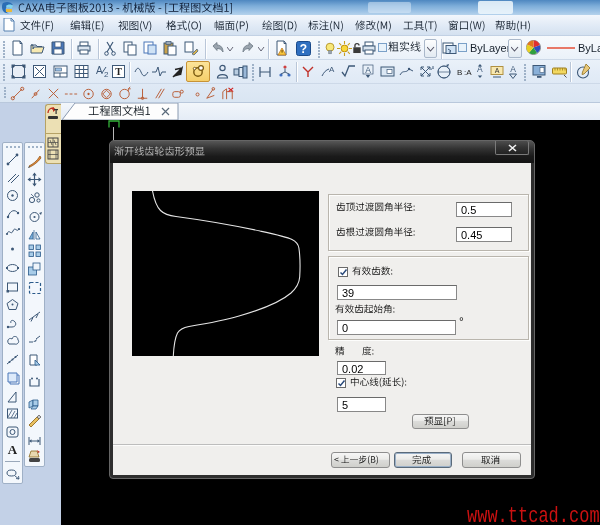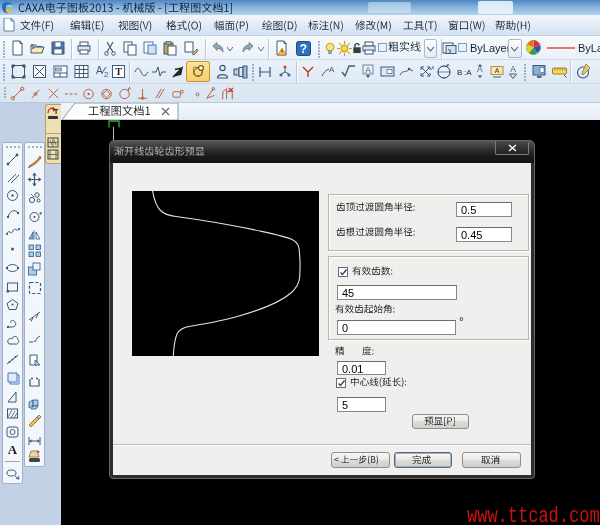--- a/index.html
+++ b/index.html
@@ -604,33 +604,33 @@
     <path d="M4.7 4.1C4.3 5.7 3.5 6.8 2.1 7.4C2.3 7.5 2.5 7.7 2.6 7.8C3.5 7.4 4.2 6.7 4.7 5.8C5.5 6.5 6.5 7.3 7 7.8L7.5 7.4C6.9 6.8 5.8 5.9 4.9 5.3C5.1 5 5.2 4.6 5.3 4.2ZM1.2 4.3V8.7H7.8V9.1H8.5V4.2H7.8V8.1H1.9V4.3ZM0.6 3.3V3.9H9.1V3.3H5.2V2H8.3V1.5H5.2V0.4H4.5V3.3H2.7V0.9H2.1V3.3Z M11.6 0.4V2.3H10.1V2.9H11.5C11.2 4.2 10.6 5.8 10 6.6C10.1 6.7 10.2 7 10.3 7.2C10.8 6.5 11.2 5.4 11.6 4.3V9.2H12.2V4.1C12.5 4.6 12.8 5.2 12.9 5.5L13.3 5.1C13.2 4.8 12.4 3.7 12.2 3.4V2.9H13.4V2.3H12.2V0.4ZM17.4 3.2V4.4H14.4V3.2ZM17.4 2.6H14.4V1.4H17.4ZM13.8 9.2C13.9 9.1 14.2 9 16.2 8.4C16.2 8.3 16.2 8 16.2 7.9L14.4 8.3V5H15.4C15.9 6.9 16.8 8.4 18.4 9.1C18.5 8.9 18.7 8.7 18.8 8.6C18 8.2 17.4 7.7 16.9 7C17.4 6.7 18.1 6.2 18.6 5.8L18.1 5.4C17.7 5.7 17.1 6.2 16.6 6.5C16.3 6.1 16.1 5.5 15.9 5H18V0.8H13.7V8.1C13.7 8.5 13.6 8.6 13.5 8.6C13.6 8.8 13.7 9.1 13.8 9.2Z M20 1C20.5 1.5 21.1 2.2 21.4 2.6L22 2.2C21.7 1.8 21 1.1 20.5 0.7ZM22.9 3.8C23.4 4.5 24 5.3 24.2 5.8L24.8 5.5C24.5 5 23.9 4.2 23.4 3.6ZM21.7 4H19.7V4.6H21.1V7.2C20.6 7.3 20.1 7.8 19.6 8.4L20 8.9C20.5 8.3 21 7.7 21.4 7.7C21.6 7.7 21.9 8 22.3 8.3C22.9 8.7 23.7 8.8 24.9 8.8C25.8 8.8 27.6 8.8 28.2 8.7C28.3 8.5 28.3 8.2 28.4 8C27.5 8.1 26.1 8.2 24.9 8.2C23.9 8.2 23 8.2 22.4 7.8C22.1 7.5 21.9 7.3 21.7 7.2ZM26.1 0.4V2.1H22.4V2.8H26.1V6.7C26.1 6.9 26.1 6.9 25.9 6.9C25.7 6.9 25 6.9 24.3 6.9C24.4 7.1 24.5 7.4 24.5 7.6C25.4 7.6 26 7.5 26.3 7.4C26.7 7.3 26.8 7.1 26.8 6.7V2.8H28.1V2.1H26.8V0.4Z M29.7 1C30.3 1.3 31 1.7 31.3 2.1L31.7 1.5C31.3 1.2 30.6 0.8 30.1 0.5ZM29.2 3.5C29.8 3.8 30.5 4.2 30.9 4.6L31.2 4C30.9 3.7 30.1 3.3 29.5 3.1ZM29.3 8.7 29.9 9.1C30.4 8.2 30.9 7 31.4 5.9L30.8 5.6C30.4 6.7 29.8 7.9 29.3 8.7ZM34.5 0.5C34.6 0.8 34.8 1.1 34.9 1.4H32V4C32 5.4 31.9 7.4 30.9 8.9C31.1 8.9 31.4 9.1 31.5 9.2C32.5 7.7 32.6 5.5 32.6 4V2H37.9V1.4H35.5C35.4 1.1 35.3 0.7 35.1 0.4ZM33.8 2.2V3H32.7V3.6H33.8V5.1H36.8V3.6H37.8V3H36.8V2.2H36.2V3H34.3V2.2ZM36.2 3.6V4.6H34.3V3.6ZM36.6 6.2C36.3 6.7 35.8 7.2 35.3 7.5C34.8 7.2 34.4 6.7 34.1 6.2ZM36.9 5.7 36.8 5.7H32.9V6.2H33.5C33.8 6.9 34.2 7.4 34.8 7.9C34.1 8.2 33.3 8.5 32.4 8.6C32.5 8.8 32.7 9 32.7 9.2C33.6 9 34.5 8.7 35.3 8.2C36 8.7 36.8 9 37.7 9.2C37.7 9 37.9 8.8 38 8.6C37.2 8.5 36.5 8.2 35.8 7.9C36.5 7.3 37.1 6.7 37.4 5.8L37 5.6Z M41.6 2.3H44.8V3.1H41.6ZM41 1.9V3.6H45.4V1.9ZM42.9 5V5.6C42.9 6.2 42.7 7 40.1 7.5C40.3 7.6 40.4 7.9 40.5 8C43.2 7.4 43.5 6.4 43.5 5.6V5ZM43.4 6.9C44.2 7.2 45.2 7.7 45.7 8.1L46 7.6C45.5 7.3 44.4 6.8 43.7 6.4ZM40.8 4.2V6.7H41.3V4.7H45V6.7H45.6V4.2ZM39.2 0.8V9.2H39.8V8.8H46.6V9.2H47.2V0.8ZM39.8 8.3V1.4H46.6V8.3Z M50.5 3.2H52.7V4.5H50.5ZM50.5 2.6H50.5C50.8 2.3 51.1 1.9 51.3 1.6H54.1C53.8 2 53.5 2.3 53.3 2.6ZM55.7 3.2V4.5H53.3V3.2ZM51.3 0.4C50.8 1.3 49.9 2.5 48.6 3.4C48.7 3.5 48.9 3.7 49 3.9C49.3 3.7 49.6 3.5 49.8 3.2V5C49.8 6.2 49.7 7.7 48.6 8.8C48.8 8.9 49 9.1 49.1 9.3C49.8 8.6 50.1 7.8 50.3 7H52.7V9H53.3V7H55.7V8.3C55.7 8.5 55.7 8.5 55.5 8.5C55.3 8.5 54.7 8.5 54.1 8.5C54.2 8.7 54.3 9 54.4 9.2C55.2 9.2 55.7 9.2 56 9.1C56.3 8.9 56.4 8.7 56.4 8.3V2.6H54C54.4 2.2 54.7 1.7 55 1.3L54.6 1L54.5 1H51.7L52 0.5ZM50.5 5.1H52.7V6.4H50.4C50.5 5.9 50.5 5.5 50.5 5.1ZM55.7 5.1V6.4H53.3V5.1Z M59 0.9C59.5 1.6 60 2.5 60.2 3.1L60.8 2.8C60.6 2.2 60.1 1.3 59.6 0.7ZM65.1 0.6C64.8 1.3 64.3 2.3 63.9 2.9L64.5 3.1C64.9 2.5 65.4 1.6 65.8 0.9ZM62 0.4V3.5H58.8V4.2H62V5.8H58.1V6.4H62V9.2H62.7V6.4H66.7V5.8H62.7V4.2H66.1V3.5H62.7V0.4Z M69.7 0.4C69.3 1.1 68.5 1.9 67.7 2.4C67.8 2.5 68 2.8 68.1 2.9C68.9 2.4 69.8 1.5 70.3 0.7ZM70.9 0.9V1.5H74.6C73.7 2.8 71.8 3.9 70.2 4.4C70.3 4.6 70.5 4.8 70.6 5C71.5 4.6 72.5 4.1 73.4 3.5C74.3 3.9 75.4 4.5 76 4.9L76.4 4.4C75.8 4 74.8 3.5 73.9 3.1C74.6 2.6 75.2 1.9 75.6 1.2L75.2 0.9L75.1 0.9ZM70.9 5.3V5.9H73V8.3H70.3V8.9H76.4V8.3H73.7V5.9H75.8V5.3ZM69.8 2.5C69.3 3.6 68.4 4.5 67.6 5.2C67.7 5.3 67.9 5.7 67.9 5.8C68.3 5.5 68.6 5.2 69 4.8V9.2H69.6V4C69.9 3.6 70.2 3.2 70.4 2.8Z M78.1 4.7C78.4 4.7 78.7 4.4 78.7 4C78.7 3.7 78.4 3.4 78.1 3.4C77.8 3.4 77.5 3.7 77.5 4C77.5 4.4 77.8 4.7 78.1 4.7ZM78.1 8.6C78.4 8.6 78.7 8.3 78.7 8C78.7 7.6 78.4 7.3 78.1 7.3C77.8 7.3 77.5 7.6 77.5 8C77.5 8.3 77.8 8.6 78.1 8.6Z" fill="#141414"></path>
   </svg>
 <div class="tb" style="left:456px;top:227px;width:56px;height:15px">0.45</div>
 <div style="left:338px;top:267px;width:10px;height:10px;background:#fff;border:1px solid #6a6a6a"></div>
 <svg class="ab" style="left:339px;top:268px" width="9" height="9">
     <path d="M1.5 4.5 L3.5 6.5 L7.5 1.5" fill="none" stroke="#2a4a7a" stroke-width="1.5"></path>
   </svg>
 <svg class="ab" style="left:352px;top:266px" width="42" height="14" viewBox="0 0 42 14">
     <path d="M3.8 0.4C3.7 0.8 3.5 1.2 3.4 1.7H0.6V2.3H3.1C2.5 3.6 1.6 4.8 0.4 5.6C0.5 5.7 0.7 5.9 0.8 6.1C1.4 5.6 2 5.1 2.5 4.5V9.2H3.1V7.3H7.2V8.4C7.2 8.5 7.2 8.6 7 8.6C6.8 8.6 6.2 8.6 5.6 8.5C5.7 8.7 5.8 9 5.8 9.2C6.6 9.2 7.2 9.2 7.5 9.1C7.8 9 7.9 8.8 7.9 8.4V3.4H3.2C3.4 3.1 3.6 2.7 3.8 2.3H9V1.7H4.1C4.2 1.3 4.3 0.9 4.4 0.6ZM3.1 5.6H7.2V6.7H3.1ZM3.1 5.1V4H7.2V5.1Z M11.3 2.7C10.9 3.4 10.5 4.2 10 4.7C10.1 4.8 10.3 5 10.4 5.1C10.9 4.6 11.5 3.7 11.8 2.9ZM12.8 2.9C13.3 3.4 13.7 4.1 13.9 4.6L14.4 4.3C14.2 3.8 13.7 3.2 13.3 2.7ZM11.5 0.6C11.8 1 12.1 1.5 12.3 1.8H10.2V2.4H14.5V1.8H12.3L12.8 1.6C12.7 1.2 12.4 0.8 12.1 0.4ZM10.9 5C11.3 5.3 11.8 5.8 12.1 6.2C11.6 7.2 10.9 7.9 10 8.5C10.1 8.6 10.4 8.8 10.5 9C11.3 8.4 12 7.6 12.5 6.7C13 7.3 13.3 7.8 13.5 8.2L14.1 7.8C13.8 7.3 13.4 6.7 12.9 6.2C13.2 5.6 13.4 5 13.6 4.4L13 4.3C12.8 4.8 12.7 5.2 12.4 5.7C12.1 5.3 11.8 4.9 11.4 4.6ZM15.9 2.8H17.6C17.4 4.1 17 5.2 16.6 6.2C16.1 5.3 15.8 4.4 15.6 3.4ZM15.8 0.4C15.5 2.1 15 3.7 14.3 4.8C14.4 4.9 14.6 5.1 14.7 5.3C14.9 5 15.1 4.7 15.3 4.3C15.5 5.2 15.8 6 16.2 6.8C15.6 7.6 14.9 8.3 13.8 8.7C14 8.9 14.2 9.1 14.3 9.2C15.2 8.7 16 8.1 16.5 7.3C17 8.1 17.7 8.8 18.4 9.2C18.5 9 18.7 8.8 18.9 8.7C18.1 8.3 17.4 7.6 16.9 6.8C17.5 5.7 17.9 4.4 18.2 2.8H18.7V2.2H16C16.2 1.6 16.3 1.1 16.4 0.5Z M23.9 4.1C23.5 5.7 22.7 6.8 21.3 7.4C21.5 7.5 21.7 7.7 21.8 7.8C22.7 7.4 23.4 6.7 23.9 5.8C24.7 6.5 25.7 7.3 26.2 7.8L26.7 7.4C26.1 6.8 25 5.9 24.1 5.3C24.3 5 24.4 4.6 24.5 4.2ZM20.4 4.3V8.7H27V9.1H27.7V4.2H27V8.1H21.1V4.3ZM19.8 3.3V3.9H28.3V3.3H24.4V2H27.5V1.5H24.4V0.4H23.7V3.3H21.9V0.9H21.3V3.3Z M33.1 0.6C32.9 1 32.6 1.5 32.4 1.9L32.8 2.1C33 1.8 33.4 1.3 33.6 0.8ZM29.7 0.8C29.9 1.2 30.2 1.8 30.3 2.1L30.8 1.9C30.7 1.6 30.4 1 30.2 0.7ZM32.8 5.9C32.6 6.5 32.2 6.9 31.9 7.3C31.5 7.1 31.1 6.9 30.7 6.7C30.9 6.5 31 6.2 31.2 5.9ZM29.9 7C30.4 7.1 30.9 7.4 31.4 7.6C30.8 8.1 30 8.4 29.2 8.6C29.3 8.7 29.5 9 29.5 9.1C30.4 8.9 31.2 8.5 31.9 7.9C32.3 8.1 32.6 8.3 32.8 8.5L33.2 8C33 7.9 32.7 7.7 32.4 7.5C32.9 7 33.3 6.3 33.5 5.5L33.2 5.3L33.1 5.4H31.4L31.7 4.8L31.1 4.7C31 4.9 30.9 5.2 30.8 5.4H29.5V5.9H30.5C30.3 6.3 30.1 6.7 29.9 7ZM31.3 0.4V2.2H29.3V2.7H31.1C30.6 3.4 29.9 4 29.2 4.3C29.3 4.4 29.5 4.7 29.6 4.8C30.2 4.5 30.8 3.9 31.3 3.3V4.6H31.9V3.2C32.4 3.5 33 4 33.3 4.3L33.6 3.8C33.4 3.6 32.5 3 32 2.7H33.9V2.2H31.9V0.4ZM34.9 0.5C34.6 2.2 34.2 3.8 33.4 4.8C33.6 4.9 33.8 5.1 33.9 5.2C34.2 4.8 34.4 4.3 34.6 3.8C34.8 4.8 35.1 5.7 35.5 6.5C35 7.5 34.2 8.2 33.1 8.7C33.3 8.8 33.4 9.1 33.5 9.2C34.5 8.7 35.3 8 35.8 7.1C36.3 8 36.9 8.7 37.7 9.1C37.8 9 38 8.7 38.1 8.6C37.3 8.2 36.7 7.5 36.2 6.5C36.7 5.5 37 4.3 37.2 2.9H37.9V2.3H35.1C35.3 1.7 35.4 1.2 35.5 0.6ZM36.6 2.9C36.4 4 36.2 5 35.8 5.9C35.4 5 35.2 4 35 2.9Z M39.7 4.7C40 4.7 40.3 4.4 40.3 4C40.3 3.7 40 3.4 39.7 3.4C39.4 3.4 39.1 3.7 39.1 4C39.1 4.4 39.4 4.7 39.7 4.7ZM39.7 8.6C40 8.6 40.3 8.3 40.3 8C40.3 7.6 40 7.3 39.7 7.3C39.4 7.3 39.1 7.6 39.1 8C39.1 8.3 39.4 8.6 39.7 8.6Z" fill="#141414"></path>
   </svg>
-<div class="tb" style="left:337px;top:285px;width:120px;height:15px">45</div>
+<div class="tb" style="left:337px;top:285px;width:120px;height:15px">39</div>
 <svg class="ab" style="left:335px;top:304px" width="62" height="14" viewBox="0 0 62 14">
     <path d="M3.8 0.4C3.7 0.8 3.5 1.2 3.4 1.7H0.6V2.3H3.1C2.5 3.6 1.6 4.8 0.4 5.6C0.5 5.7 0.7 5.9 0.8 6.1C1.4 5.6 2 5.1 2.5 4.5V9.2H3.1V7.3H7.2V8.4C7.2 8.5 7.2 8.6 7 8.6C6.8 8.6 6.2 8.6 5.6 8.5C5.7 8.7 5.8 9 5.8 9.2C6.6 9.2 7.2 9.2 7.5 9.1C7.8 9 7.9 8.8 7.9 8.4V3.4H3.2C3.4 3.1 3.6 2.7 3.8 2.3H9V1.7H4.1C4.2 1.3 4.3 0.9 4.4 0.6ZM3.1 5.6H7.2V6.7H3.1ZM3.1 5.1V4H7.2V5.1Z M11.3 2.7C10.9 3.4 10.5 4.2 10 4.7C10.1 4.8 10.3 5 10.4 5.1C10.9 4.6 11.5 3.7 11.8 2.9ZM12.8 2.9C13.3 3.4 13.7 4.1 13.9 4.6L14.4 4.3C14.2 3.8 13.7 3.2 13.3 2.7ZM11.5 0.6C11.8 1 12.1 1.5 12.3 1.8H10.2V2.4H14.5V1.8H12.3L12.8 1.6C12.7 1.2 12.4 0.8 12.1 0.4ZM10.9 5C11.3 5.3 11.8 5.8 12.1 6.2C11.6 7.2 10.9 7.9 10 8.5C10.1 8.6 10.4 8.8 10.5 9C11.3 8.4 12 7.6 12.5 6.7C13 7.3 13.3 7.8 13.5 8.2L14.1 7.8C13.8 7.3 13.4 6.7 12.9 6.2C13.2 5.6 13.4 5 13.6 4.4L13 4.3C12.8 4.8 12.7 5.2 12.4 5.7C12.1 5.3 11.8 4.9 11.4 4.6ZM15.9 2.8H17.6C17.4 4.1 17 5.2 16.6 6.2C16.1 5.3 15.8 4.4 15.6 3.4ZM15.8 0.4C15.5 2.1 15 3.7 14.3 4.8C14.4 4.9 14.6 5.1 14.7 5.3C14.9 5 15.1 4.7 15.3 4.3C15.5 5.2 15.8 6 16.2 6.8C15.6 7.6 14.9 8.3 13.8 8.7C14 8.9 14.2 9.1 14.3 9.2C15.2 8.7 16 8.1 16.5 7.3C17 8.1 17.7 8.8 18.4 9.2C18.5 9 18.7 8.8 18.9 8.7C18.1 8.3 17.4 7.6 16.9 6.8C17.5 5.7 17.9 4.4 18.2 2.8H18.7V2.2H16C16.2 1.6 16.3 1.1 16.4 0.5Z M23.9 4.1C23.5 5.7 22.7 6.8 21.3 7.4C21.5 7.5 21.7 7.7 21.8 7.8C22.7 7.4 23.4 6.7 23.9 5.8C24.7 6.5 25.7 7.3 26.2 7.8L26.7 7.4C26.1 6.8 25 5.9 24.1 5.3C24.3 5 24.4 4.6 24.5 4.2ZM20.4 4.3V8.7H27V9.1H27.7V4.2H27V8.1H21.1V4.3ZM19.8 3.3V3.9H28.3V3.3H24.4V2H27.5V1.5H24.4V0.4H23.7V3.3H21.9V0.9H21.3V3.3Z M29.8 4.7C29.8 6.5 29.6 8 29.1 9C29.2 9 29.5 9.2 29.6 9.3C29.9 8.7 30.1 8 30.2 7.3C30.9 8.6 32 8.9 34.1 8.9H37.8C37.9 8.8 38 8.5 38.1 8.3C37.5 8.3 34.6 8.3 34.1 8.3C33.2 8.3 32.5 8.3 31.9 8V6H33.5V5.4H31.9V3.9H33.6V3.4H31.8V2.1H33.4V1.5H31.8V0.4H31.2V1.5H29.5V2.1H31.2V3.4H29.3V3.9H31.3V7.7C30.9 7.4 30.6 6.9 30.3 6.1C30.4 5.7 30.4 5.3 30.4 4.8ZM34.1 3.6V6.7C34.1 7.5 34.3 7.7 35.2 7.7C35.4 7.7 36.7 7.7 37 7.7C37.7 7.7 37.9 7.3 38 6C37.8 5.9 37.6 5.8 37.4 5.7C37.4 6.9 37.3 7.1 36.9 7.1C36.6 7.1 35.5 7.1 35.3 7.1C34.8 7.1 34.7 7 34.7 6.7V4.1H36.9V4.4H37.5V0.9H34V1.4H36.9V3.6Z M42.9 5.3V9.2H43.4V8.8H46.5V9.2H47.1V5.3ZM43.4 8.2V5.9H46.5V8.2ZM42.5 4.5C42.8 4.4 43.2 4.4 46.8 4.1C46.9 4.3 47 4.6 47.1 4.8L47.7 4.5C47.4 3.8 46.7 2.6 46 1.8L45.5 2C45.9 2.5 46.2 3 46.5 3.5L43.3 3.7C44 2.9 44.6 1.7 45.1 0.6L44.5 0.4C44 1.6 43.2 2.9 42.9 3.3C42.7 3.6 42.5 3.8 42.3 3.9C42.4 4.1 42.5 4.4 42.5 4.5ZM40.3 3H41.5C41.4 4.3 41.1 5.3 40.8 6.2C40.5 5.9 40.1 5.7 39.7 5.4C39.9 4.7 40.1 3.9 40.3 3ZM39.1 5.7C39.5 6 40.1 6.4 40.5 6.8C40.1 7.7 39.5 8.3 38.8 8.7C38.9 8.8 39.1 9 39.2 9.2C39.9 8.7 40.5 8.1 41 7.2C41.4 7.6 41.7 7.9 41.9 8.2L42.3 7.7C42.1 7.4 41.7 7 41.3 6.6C41.7 5.5 42 4.2 42.1 2.4L41.8 2.4L41.6 2.4H40.5C40.6 1.7 40.7 1.1 40.8 0.5L40.2 0.4C40.1 1 40 1.7 39.9 2.4H38.8V3H39.7C39.5 4 39.3 5 39.1 5.7Z M50.5 3.2H52.7V4.5H50.5ZM50.5 2.6H50.5C50.8 2.3 51.1 1.9 51.3 1.6H54.1C53.8 2 53.5 2.3 53.3 2.6ZM55.7 3.2V4.5H53.3V3.2ZM51.3 0.4C50.8 1.3 49.9 2.5 48.6 3.4C48.7 3.5 48.9 3.7 49 3.9C49.3 3.7 49.6 3.5 49.8 3.2V5C49.8 6.2 49.7 7.7 48.6 8.8C48.8 8.9 49 9.1 49.1 9.3C49.8 8.6 50.1 7.8 50.3 7H52.7V9H53.3V7H55.7V8.3C55.7 8.5 55.7 8.5 55.5 8.5C55.3 8.5 54.7 8.5 54.1 8.5C54.2 8.7 54.3 9 54.4 9.2C55.2 9.2 55.7 9.2 56 9.1C56.3 8.9 56.4 8.7 56.4 8.3V2.6H54C54.4 2.2 54.7 1.7 55 1.3L54.6 1L54.5 1H51.7L52 0.5ZM50.5 5.1H52.7V6.4H50.4C50.5 5.9 50.5 5.5 50.5 5.1ZM55.7 5.1V6.4H53.3V5.1Z M58.9 4.7C59.2 4.7 59.5 4.4 59.5 4C59.5 3.7 59.2 3.4 58.9 3.4C58.6 3.4 58.3 3.7 58.3 4C58.3 4.4 58.6 4.7 58.9 4.7ZM58.9 8.6C59.2 8.6 59.5 8.3 59.5 8C59.5 7.6 59.2 7.3 58.9 7.3C58.6 7.3 58.3 7.6 58.3 8C58.3 8.3 58.6 8.6 58.9 8.6Z" fill="#141414"></path>
   </svg>
 <div class="tb" style="left:337px;top:320px;width:119px;height:15px">0</div>
 <span class="ab" style="left:459px;top:315px;font-size:12px;color:#141414">°</span>
 <svg class="ab" style="left:335px;top:346px" width="11" height="14" viewBox="0 0 11 14">
     <path d="M0.5 1.1C0.8 1.8 1 2.7 1.1 3.2L1.5 3.1C1.5 2.6 1.2 1.7 1 1ZM3.2 1C3 1.6 2.8 2.6 2.5 3.1L2.9 3.3C3.2 2.7 3.5 1.8 3.7 1.1ZM0.4 3.6V4.2H1.7C1.4 5.3 0.8 6.6 0.3 7.3C0.4 7.5 0.6 7.8 0.7 8C1.1 7.4 1.5 6.4 1.8 5.5V9.2H2.4V5.3C2.7 5.8 3 6.5 3.2 6.8L3.6 6.3C3.4 6 2.6 4.8 2.4 4.5V4.2H3.5V3.6H2.4V0.4H1.8V3.6ZM6.1 0.4V1.2H4.1V1.7H6.1V2.3H4.3V2.8H6.1V3.5H3.8V4H9.2V3.5H6.8V2.8H8.7V2.3H6.8V1.7H9V1.2H6.8V0.4ZM7.9 5.1V5.9H5.1V5.1ZM4.5 4.6V9.2H5.1V7.6H7.9V8.5C7.9 8.6 7.9 8.6 7.8 8.6C7.7 8.7 7.3 8.7 6.8 8.6C6.9 8.8 7 9 7 9.2C7.6 9.2 8 9.2 8.2 9.1C8.5 9 8.6 8.8 8.6 8.5V4.6ZM5.1 6.4H7.9V7.1H5.1Z" fill="#141414"></path>
   </svg>
 <svg class="ab" style="left:362px;top:346px" width="14" height="14" viewBox="0 0 14 14">
     <path d="M3.7 2.2V3.1H2.1V3.6H3.7V5.3H7.4V3.6H9V3.1H7.4V2.2H6.8V3.1H4.3V2.2ZM6.8 3.6V4.7H4.3V3.6ZM7.3 6.5C6.9 7 6.3 7.4 5.5 7.7C4.8 7.4 4.3 7 3.8 6.5ZM2.3 5.9V6.5H3.6L3.2 6.6C3.6 7.2 4.2 7.6 4.8 8C3.9 8.3 2.9 8.5 1.8 8.6C1.9 8.7 2 9 2.1 9.1C3.3 9 4.5 8.8 5.5 8.3C6.5 8.8 7.6 9.1 8.8 9.2C8.9 9 9.1 8.8 9.2 8.6C8.1 8.5 7.1 8.3 6.2 8C7.1 7.6 7.8 6.9 8.3 6.1L7.9 5.9L7.8 5.9ZM4.6 0.5C4.7 0.8 4.9 1.1 5 1.4H1.2V4C1.2 5.4 1.2 7.5 0.4 8.9C0.5 9 0.8 9.1 1 9.2C1.8 7.7 1.9 5.5 1.9 4V2H9.1V1.4H5.7C5.6 1.1 5.4 0.7 5.2 0.4Z M10.9 4.7C11.2 4.7 11.5 4.4 11.5 4C11.5 3.7 11.2 3.4 10.9 3.4C10.6 3.4 10.3 3.7 10.3 4C10.3 4.4 10.6 4.7 10.9 4.7ZM10.9 8.6C11.2 8.6 11.5 8.3 11.5 8C11.5 7.6 11.2 7.3 10.9 7.3C10.6 7.3 10.3 7.6 10.3 8C10.3 8.3 10.6 8.6 10.9 8.6Z" fill="#141414"></path>
   </svg>
-<div class="tb" style="left:337px;top:361px;width:49px;height:14px">0.01</div>
+<div class="tb" style="left:337px;top:361px;width:49px;height:14px">0.02</div>
 <div style="left:336px;top:378px;width:10px;height:10px;background:#fff;border:1px solid #6a6a6a"></div>
 <svg class="ab" style="left:337px;top:379px" width="9" height="9">
     <path d="M1.5 4.5 L3.5 6.5 L7.5 1.5" fill="none" stroke="#2a4a7a" stroke-width="1.5"></path>
   </svg>
 <svg class="ab" style="left:350px;top:377px" width="58" height="14" viewBox="0 0 58 14">
     <path d="M4.4 0.4V2.1H0.9V6.6H1.6V6H4.4V9.2H5.1V6H8V6.6H8.6V2.1H5.1V0.4ZM1.6 5.4V2.8H4.4V5.4ZM8 5.4H5.1V2.8H8Z M12.4 3.1V7.9C12.4 8.8 12.7 9 13.7 9C13.9 9 15.5 9 15.7 9C16.8 9 17 8.5 17.1 6.7C16.9 6.6 16.6 6.5 16.5 6.4C16.4 8.1 16.3 8.4 15.7 8.4C15.4 8.4 14 8.4 13.8 8.4C13.2 8.4 13.1 8.3 13.1 7.9V3.1ZM10.9 3.8C10.8 4.9 10.5 6.4 10 7.4L10.7 7.7C11.1 6.7 11.4 5 11.5 3.9ZM17 3.8C17.5 4.9 18 6.5 18.2 7.4L18.9 7.2C18.7 6.2 18.1 4.7 17.5 3.6ZM12.9 1.2C13.8 1.8 14.9 2.8 15.5 3.4L15.9 2.9C15.4 2.3 14.2 1.4 13.3 0.8Z M19.7 8 19.9 8.6C20.7 8.3 21.9 8 23 7.7L22.9 7.1C21.7 7.4 20.5 7.8 19.7 8ZM26 1C26.5 1.2 27.1 1.5 27.4 1.8L27.8 1.4C27.4 1.2 26.8 0.8 26.3 0.6ZM19.9 4.4C20 4.3 20.2 4.2 21.5 4.1C21 4.7 20.6 5.2 20.5 5.4C20.2 5.8 19.9 6 19.7 6.1C19.8 6.2 19.9 6.5 19.9 6.7C20.1 6.6 20.4 6.5 22.9 6C22.8 5.9 22.8 5.6 22.9 5.4L20.9 5.8C21.6 4.9 22.4 3.8 23 2.8L22.5 2.4C22.3 2.8 22.1 3.2 21.8 3.5L20.6 3.6C21.1 2.8 21.7 1.7 22.1 0.7L21.5 0.4C21.1 1.6 20.4 2.8 20.2 3.2C20 3.5 19.8 3.7 19.7 3.8C19.7 3.9 19.9 4.2 19.9 4.4ZM27.8 5.1C27.4 5.7 26.8 6.3 26.2 6.8C26 6.3 25.8 5.6 25.7 4.9L28.2 4.4L28.1 3.9L25.7 4.3C25.6 3.9 25.6 3.5 25.5 3L28 2.6L27.9 2.1L25.5 2.4C25.5 1.8 25.5 1.1 25.5 0.4H24.8C24.8 1.1 24.9 1.8 24.9 2.5L23.4 2.7L23.5 3.3L24.9 3.1C25 3.6 25 4 25.1 4.4L23.2 4.8L23.3 5.4L25.1 5C25.2 5.8 25.4 6.6 25.6 7.2C24.8 7.7 23.9 8.2 22.9 8.5C23 8.6 23.2 8.9 23.3 9C24.2 8.7 25.1 8.3 25.8 7.8C26.2 8.6 26.8 9.2 27.4 9.2C28.1 9.2 28.3 8.9 28.4 7.8C28.3 7.7 28.1 7.6 27.9 7.5C27.9 8.3 27.8 8.5 27.5 8.5C27.1 8.5 26.7 8.1 26.4 7.4C27.1 6.8 27.8 6.1 28.3 5.4Z M31.1 10.3 31.6 10.1C30.8 8.7 30.3 7.1 30.3 5.5C30.3 3.8 30.8 2.2 31.6 0.8L31.1 0.6C30.2 2.1 29.7 3.6 29.7 5.5C29.7 7.4 30.2 8.9 31.1 10.3Z M36.2 3.1V7.3H41.1V6.7H38.9V4.2H41V3.6H38.9V1.5C39.6 1.3 40.3 1.2 40.9 1L40.4 0.5C39.4 0.9 37.4 1.2 35.8 1.4C35.9 1.5 36 1.8 36 1.9C36.7 1.8 37.5 1.7 38.2 1.6V6.7H36.8V3.1ZM32.9 4.6C32.9 4.5 33 4.4 33.1 4.4H34.7C34.6 5.3 34.4 6.1 34.1 6.8C33.7 6.3 33.5 5.8 33.3 5.2L32.8 5.3C33 6.2 33.4 6.8 33.8 7.3C33.4 8 32.9 8.4 32.3 8.8C32.4 8.9 32.7 9.1 32.8 9.3C33.3 8.9 33.8 8.4 34.2 7.8C35.3 8.7 36.7 8.9 38.4 8.9H41C41 8.8 41.1 8.5 41.3 8.3C40.8 8.3 38.8 8.3 38.4 8.3C36.8 8.3 35.5 8.1 34.5 7.2C34.9 6.4 35.3 5.3 35.4 3.9L35 3.8L34.9 3.8H33.7C34.2 3.1 34.7 2.2 35.2 1.2L34.8 0.9L34.6 1H32.5V1.6H34.3C33.9 2.5 33.4 3.3 33.2 3.5C33 3.8 32.8 4.1 32.6 4.1C32.7 4.2 32.8 4.5 32.9 4.6Z M49 0.6C48.1 1.6 46.7 2.6 45.4 3.1C45.5 3.3 45.8 3.5 45.9 3.7C47.2 3 48.7 2 49.6 0.9ZM42.1 4.2V4.8H44V8C44 8.4 43.8 8.5 43.6 8.6C43.7 8.7 43.9 9 43.9 9.1C44.1 9 44.5 8.9 47.1 8.2C47.1 8 47 7.8 47 7.6L44.7 8.2V4.8H46.2C47 6.8 48.4 8.3 50.4 8.9C50.5 8.7 50.7 8.5 50.9 8.3C49 7.8 47.6 6.5 46.9 4.8H50.6V4.2H44.7V0.5H44V4.2Z M52.1 10.3C52.9 8.9 53.5 7.4 53.5 5.5C53.5 3.6 52.9 2.1 52.1 0.6L51.6 0.8C52.4 2.2 52.8 3.8 52.8 5.5C52.8 7.1 52.4 8.7 51.6 10.1Z M55.7 4.7C56 4.7 56.2 4.4 56.2 4C56.2 3.7 56 3.4 55.7 3.4C55.3 3.4 55.1 3.7 55.1 4C55.1 4.4 55.3 4.7 55.7 4.7ZM55.7 8.6C56 8.6 56.2 8.3 56.2 8C56.2 7.6 56 7.3 55.7 7.3C55.3 7.3 55.1 7.6 55.1 8C55.1 8.3 55.3 8.6 55.7 8.6Z" fill="#141414"></path>
   </svg>
 <div class="tb" style="left:337px;top:397px;width:49px;height:15px">5</div>
 <div class="btn" style="left:412px;top:414px;width:57px;height:15px"></div>
 <svg class="ab" style="left:424px;top:416px" width="33" height="14" viewBox="0 0 33 14">

